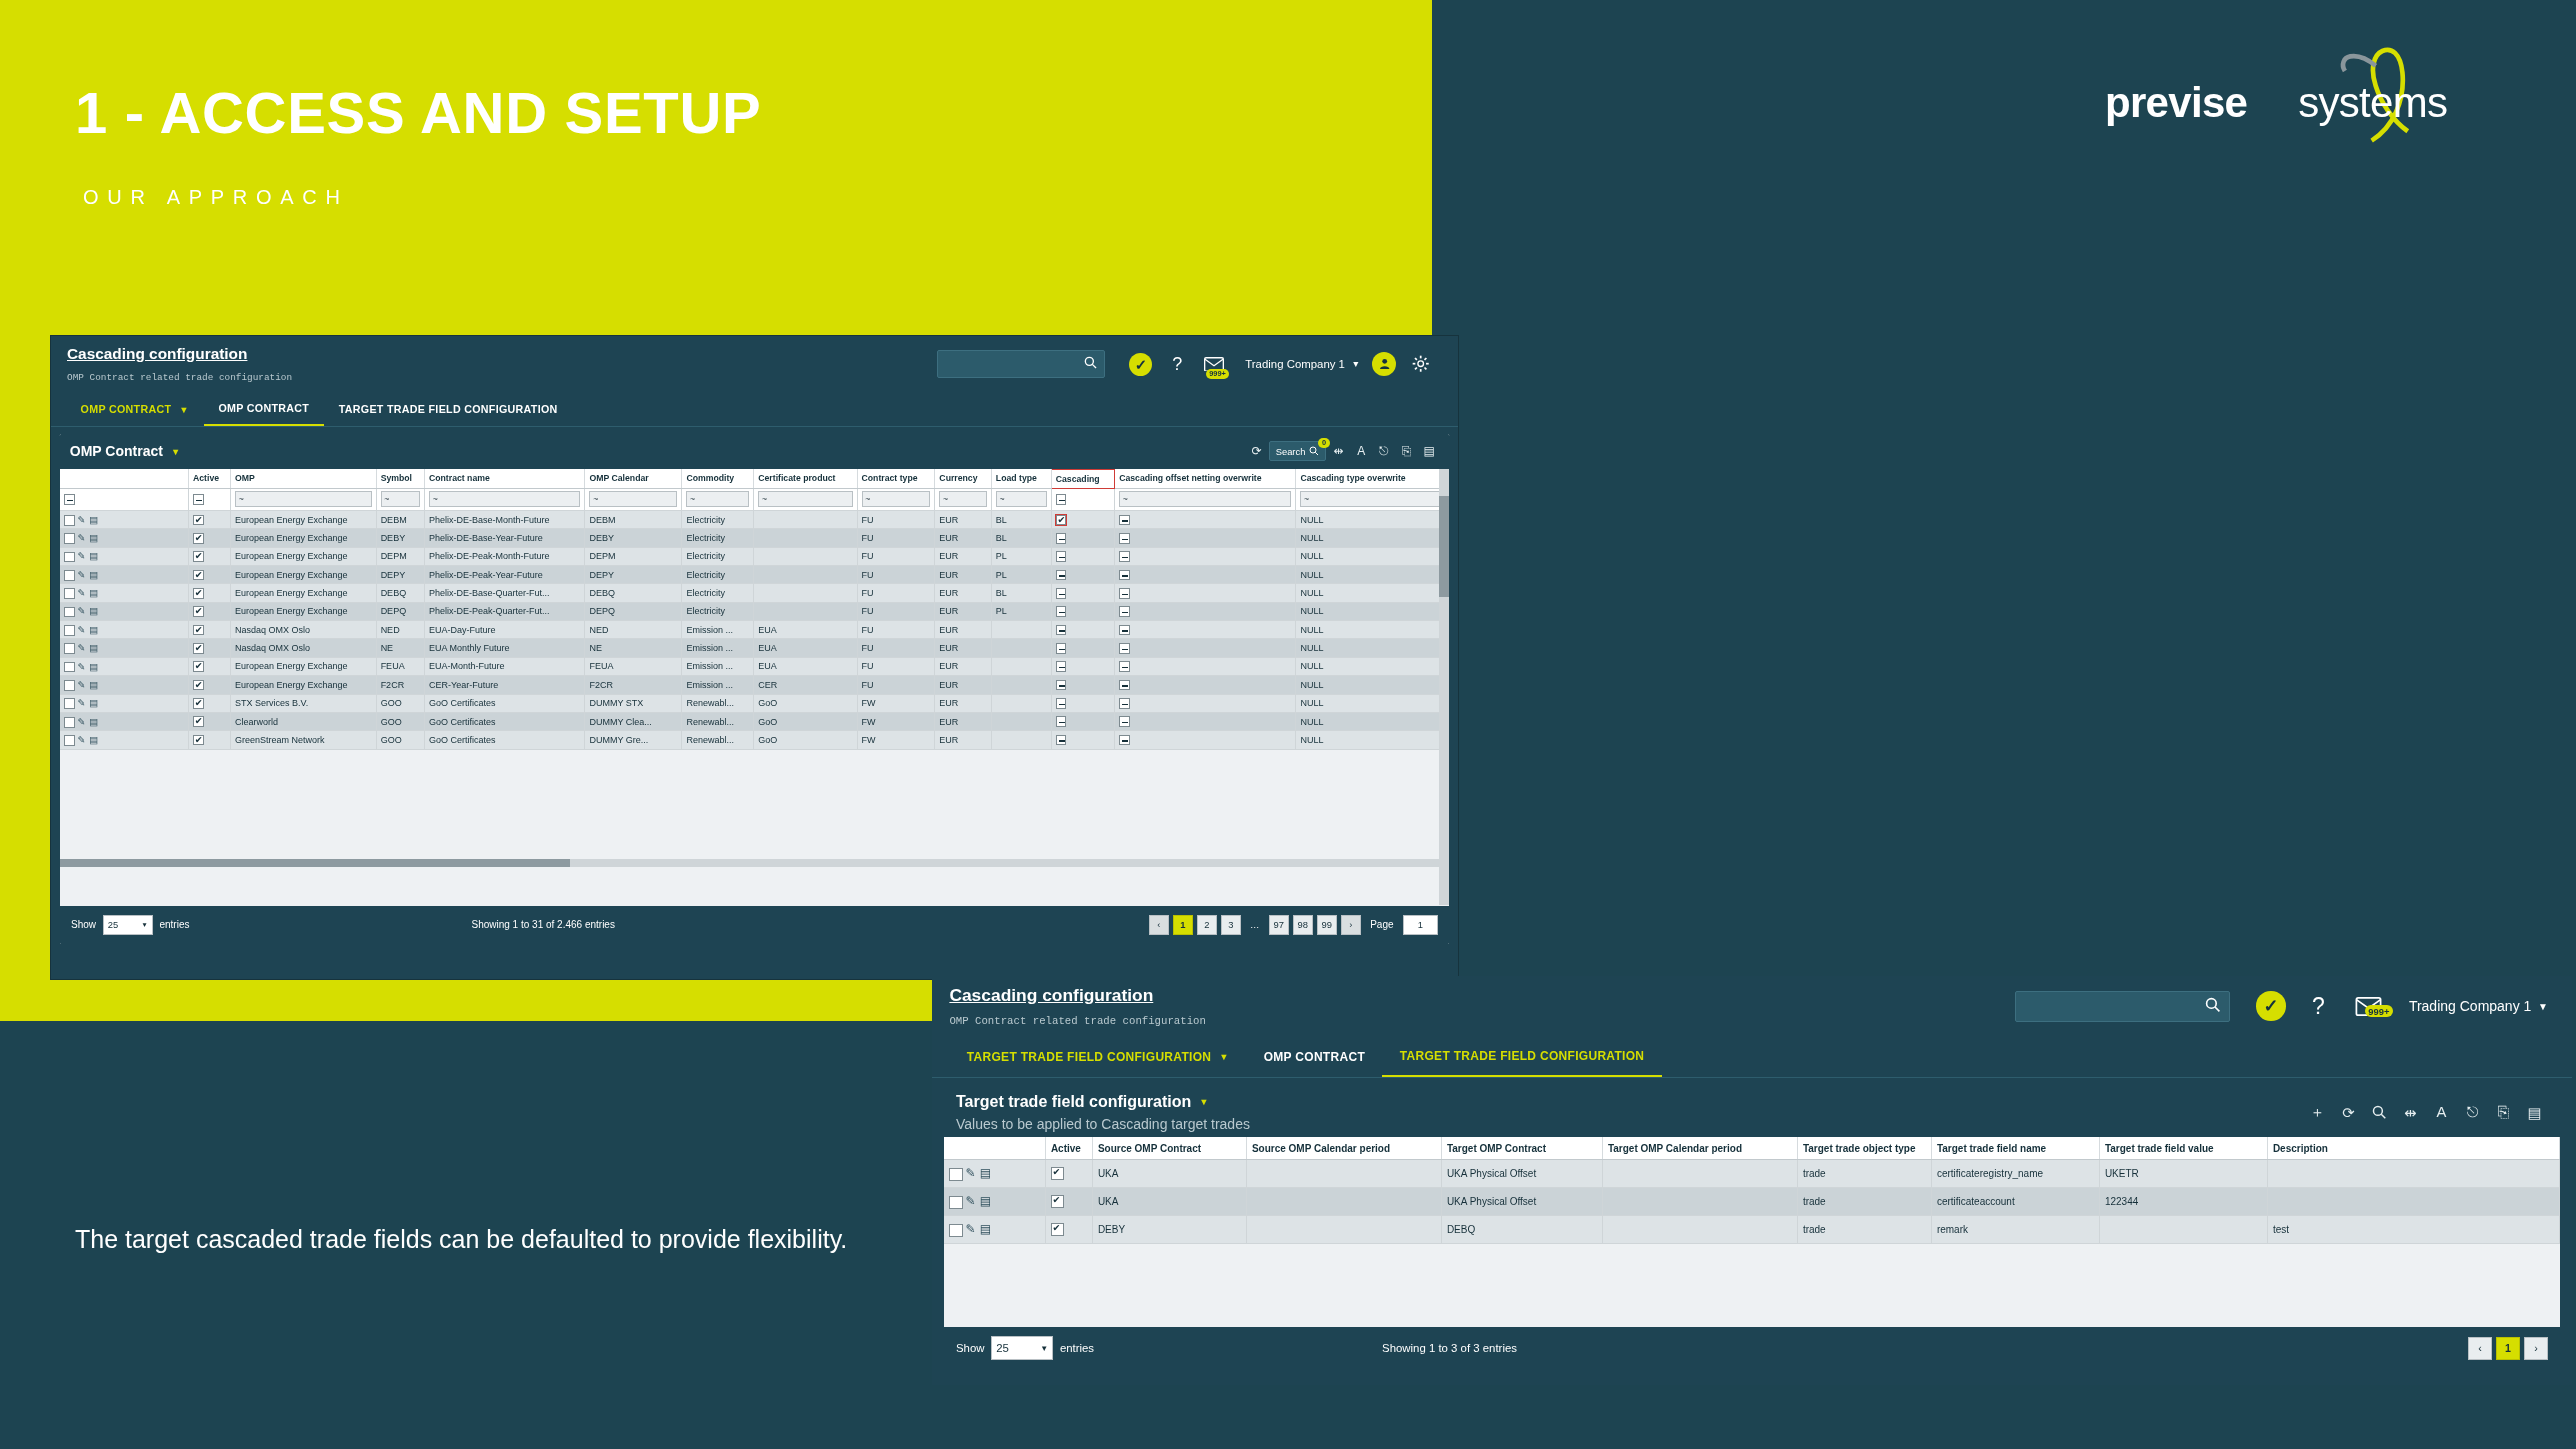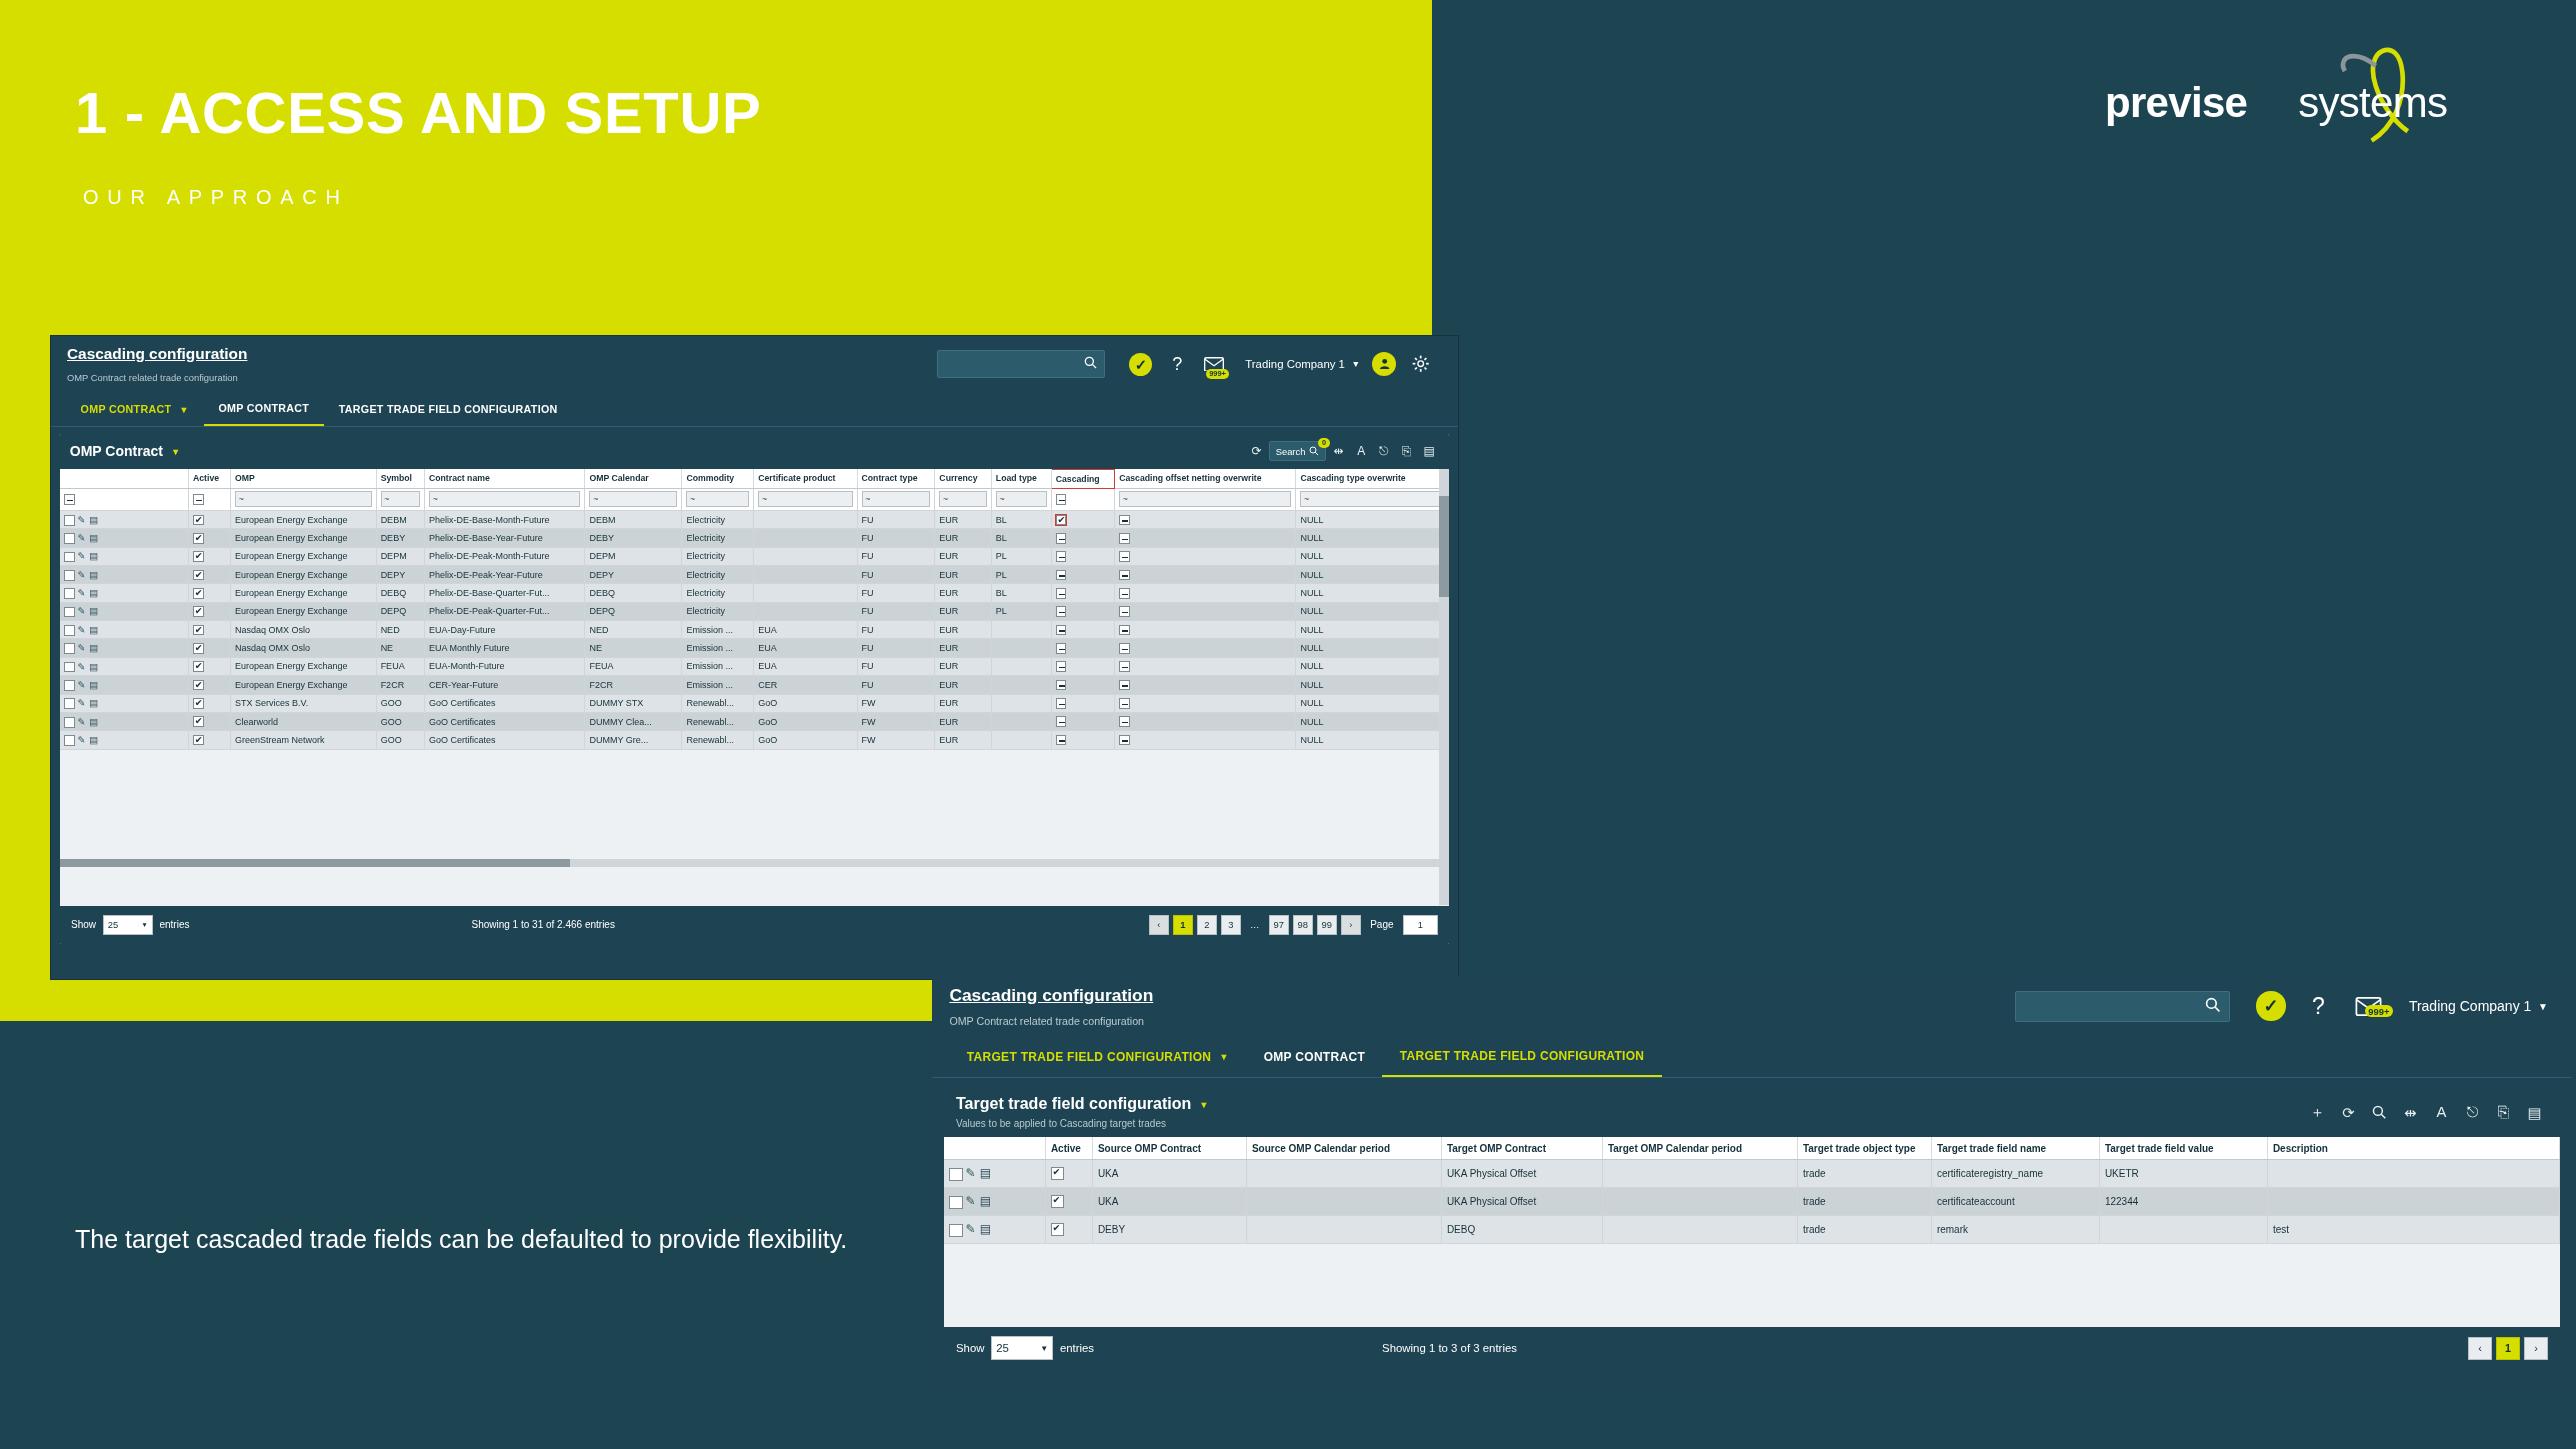--- a/index.html
+++ b/index.html
@@ -94,21 +94,21 @@
   }
   .app-header {
     position: relative;
     height: 56px;
     background: #1e4453;
     display: flex;
     align-items: center;
     padding: 0 16px;
   }
   .app-title { font-size: 15.4px; font-weight: 700; color: #fff; line-height: 1.15; text-decoration: underline; }
-  .app-subtitle { font-size: 9.4px; color: #b9c9cf; margin-top: 10px; }
+  .app-subtitle { font-size: 9.4px; color: #b9c9cf; margin-top: 10px; font-family: Liberation Mono, monospace; }
   .hdr-spacer { flex: 1; }
   .search-box {
     width: 168px; height: 28px;
     background: #2c5b6b;
     border: 0.7px solid #3d6f80;
     border-radius: 2px;
     display: flex; align-items: center;
     padding: 0 6.7px;
     margin-right: 20px;
   }
@@ -294,21 +294,21 @@
   .tab2.sel { color: #d6de00; border-bottom: 2px solid #d6de00; }
   .panel2 {
     margin: 9.4px 12px 0 12px;
     background: #eef1f3; height: 282px; position: relative; overflow: hidden;
   }
   .panel2-head {
     height: 50px; background: #1e4453; color: #fff;
     display: flex; align-items: center; padding: 0 12px;
   }
   .p2-title { font-size: 16px; font-weight: 700; }
-  .p2-sub { font-size: 10px; color: #b9c9cf; margin-top: 5px; }
+  .p2-sub { font-size: 14px; color: #b9c9cf; margin-top: 5px; }
   .p2icon {
     width: 27px; height: 27px; display: flex; align-items: center;
     justify-content: center; font-size: 14.8px; color: #e6eef0; margin-left: 4px;
   }
   table.grid2 { border-collapse: collapse; width: 100%; }
   table.grid2 th {
     background: #ffffff; color: #15303a; font-size: 10px; font-weight: 700;
     text-align: left; padding: 5.4px 5.4px;
     border-right: 0.7px solid #d6dbde; border-bottom: 0.7px solid #c2c9cd;
     white-space: nowrap;

